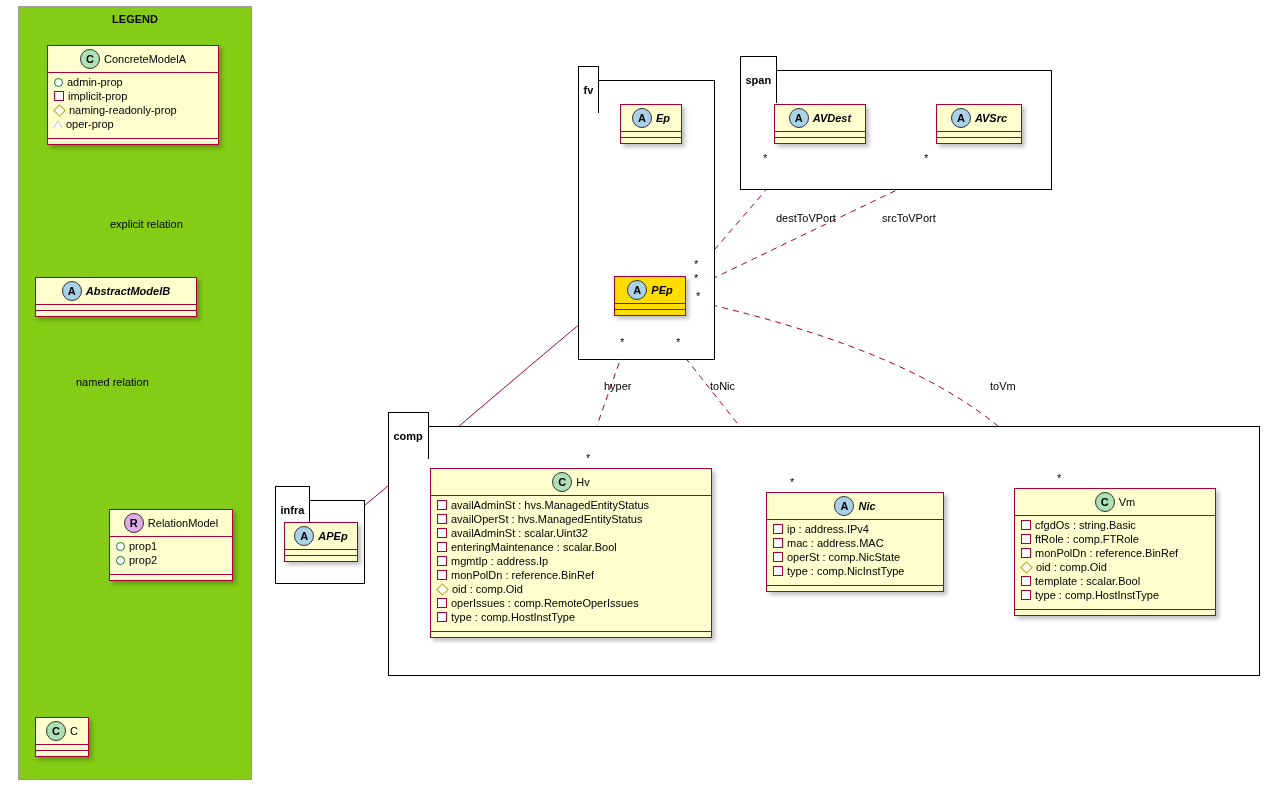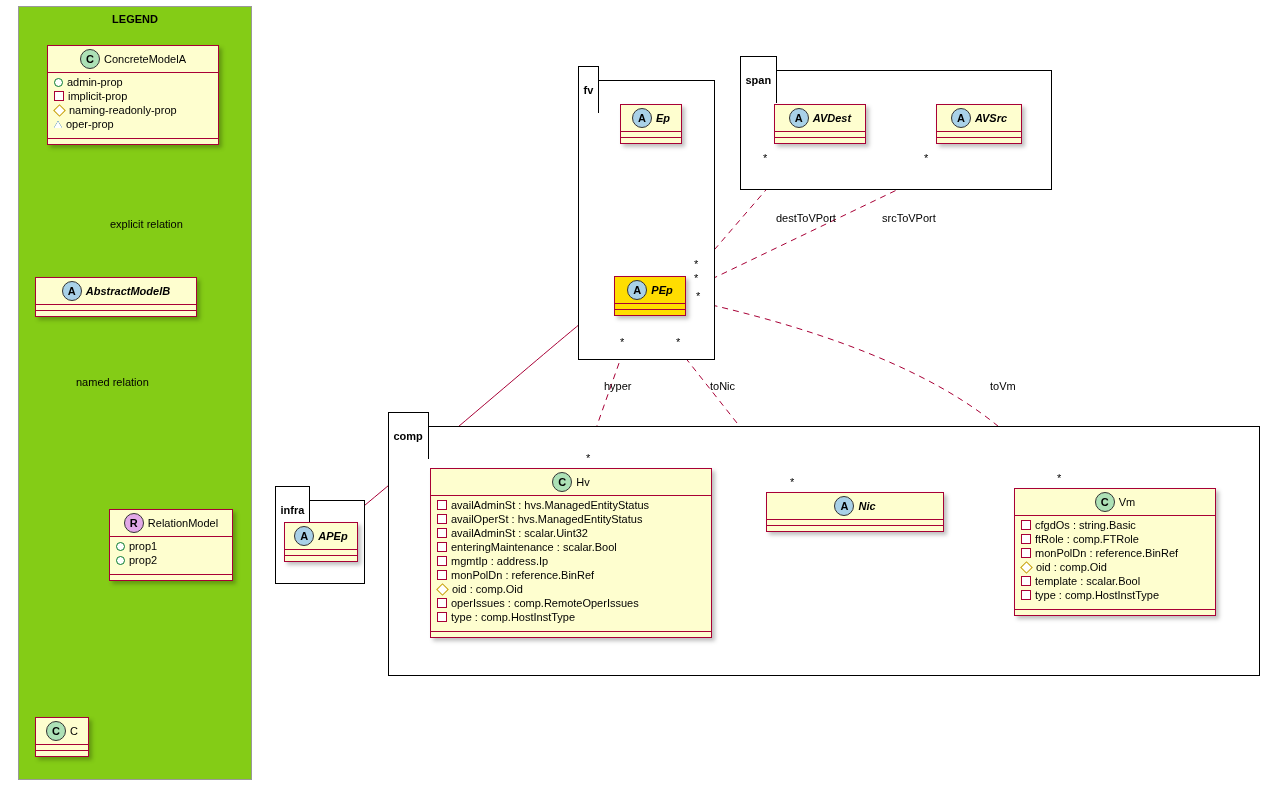--- a/index.html
+++ b/index.html
@@ -231,20 +231,38 @@
     </div>
   <div class="sep"></div>
     <div class="sep2"></div>
 </div>
 
 <div class="cls" style="left:766px;top:492px;width:176px;">
   <div class="hdr">
       <span class="badge A">A</span>
       <span class="italic">Nic</span>
     </div>
+  <div class="body" id="nic-body">
+      <div class="row">
+        <span class="mk sq"></span>
+        <span>ip : address.IPv4</span>
+      </div>
+      <div class="row">
+        <span class="mk sq"></span>
+        <span>mac : address.MAC</span>
+      </div>
+      <div class="row">
+        <span class="mk sq"></span>
+        <span>operSt : comp.NicState</span>
+      </div>
+      <div class="row">
+        <span class="mk sq"></span>
+        <span>type : comp.NicInstType</span>
+      </div>
+    </div>
   <div class="sep"></div>
     <div class="sep2"></div>
 </div>
 
 <div class="cls" style="left:1014px;top:488px;width:200px;">
   <div class="hdr">
       <span class="badge C">C</span>
       <span>Vm</span>
     </div>
   <div class="body" id="vm-body">

